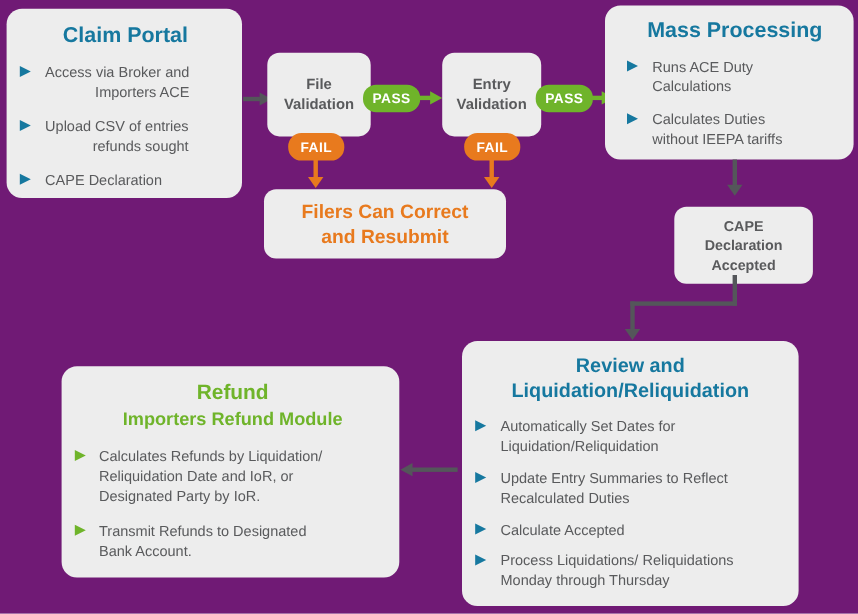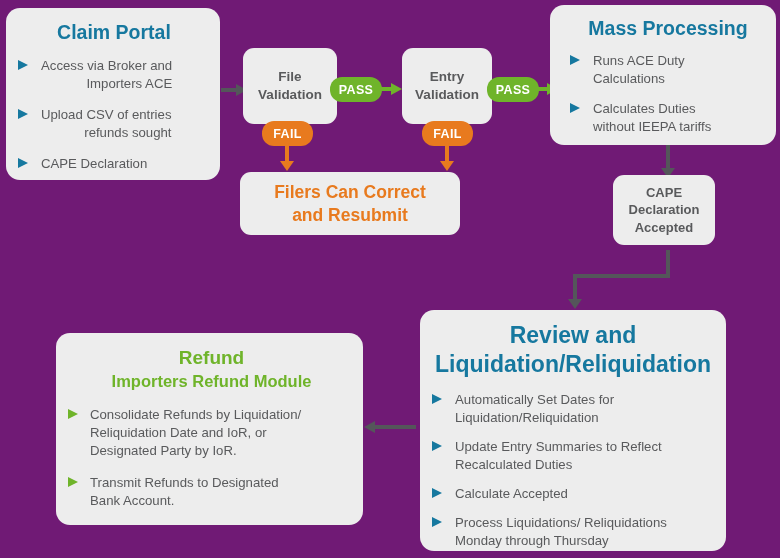--- a/index.html
+++ b/index.html
@@ -112,26 +112,26 @@
   #filers-box .label {
     color: #E87A1E;
     font-size: 17.5px;
     font-weight: bold;
     line-height: 1.28;
     text-align: center;
     white-space: pre-line;
   }
 
   
-  #cape-box { left: 613px; top: 175px; width: 102px; height: 70px; }
+  #cape-box { left: 613px; top: 188px; width: 126px; height: 70px; }
   #cape-box .node-label { font-size: 13px; }
 
   
   #review-box { left: 420px; top: 310px; width: 306px; height: 241px; padding: 11px 12px 0 12px; }
-  #review-box .box-title { font-size: 23px; line-height: 1.27; margin-bottom: 12px; text-align: center; }
+  #review-box .box-title { font-size: 18px; line-height: 1.27; margin-bottom: 12px; text-align: center; }
   #review-box .bullets { gap: 11px; }
   #review-box .bullet { gap: 13px; }
 
   
   #refund-box { left: 56px; top: 333px; width: 307px; height: 192px; padding: 15px 8px 0 12px; }
   #refund-box .title { color: #6FB42A; font-size: 19px; font-weight: bold; text-align: center; line-height: 1.1; }
   #refund-box .subtitle { color: #6FB42A; font-size: 16.5px; font-weight: bold; text-align: center; margin-top: 3px; }
   #refund-box .bullets { gap: 14px; margin-top: 15px; }
   #refund-box .bullet { gap: 12px; }
 </style>
@@ -252,21 +252,21 @@
 
   <div class="tri left dark" style="left:364px; top:421px;"></div>
   <div class="line dark" style="left:374px; top:425px; width:42px; height:4px;"></div>
 
   <div class="box" id="refund-box">
     <div class="title">Refund</div>
     <div class="subtitle">Importers Refund Module</div>
     <div class="bullets">
       <div class="bullet">
         <span class="tri-bullet green"></span>
-        <span class="bullet-text">Consolidate Refunds by Liquidation/
+        <span class="bullet-text">Calculates Refunds by Liquidation/
 Reliquidation Date and IoR, or
 Designated Party by IoR.</span>
       </div>
       <div class="bullet">
         <span class="tri-bullet green"></span>
         <span class="bullet-text">Transmit Refunds to Designated
 Bank Account.</span>
       </div>
     </div>
   </div>

